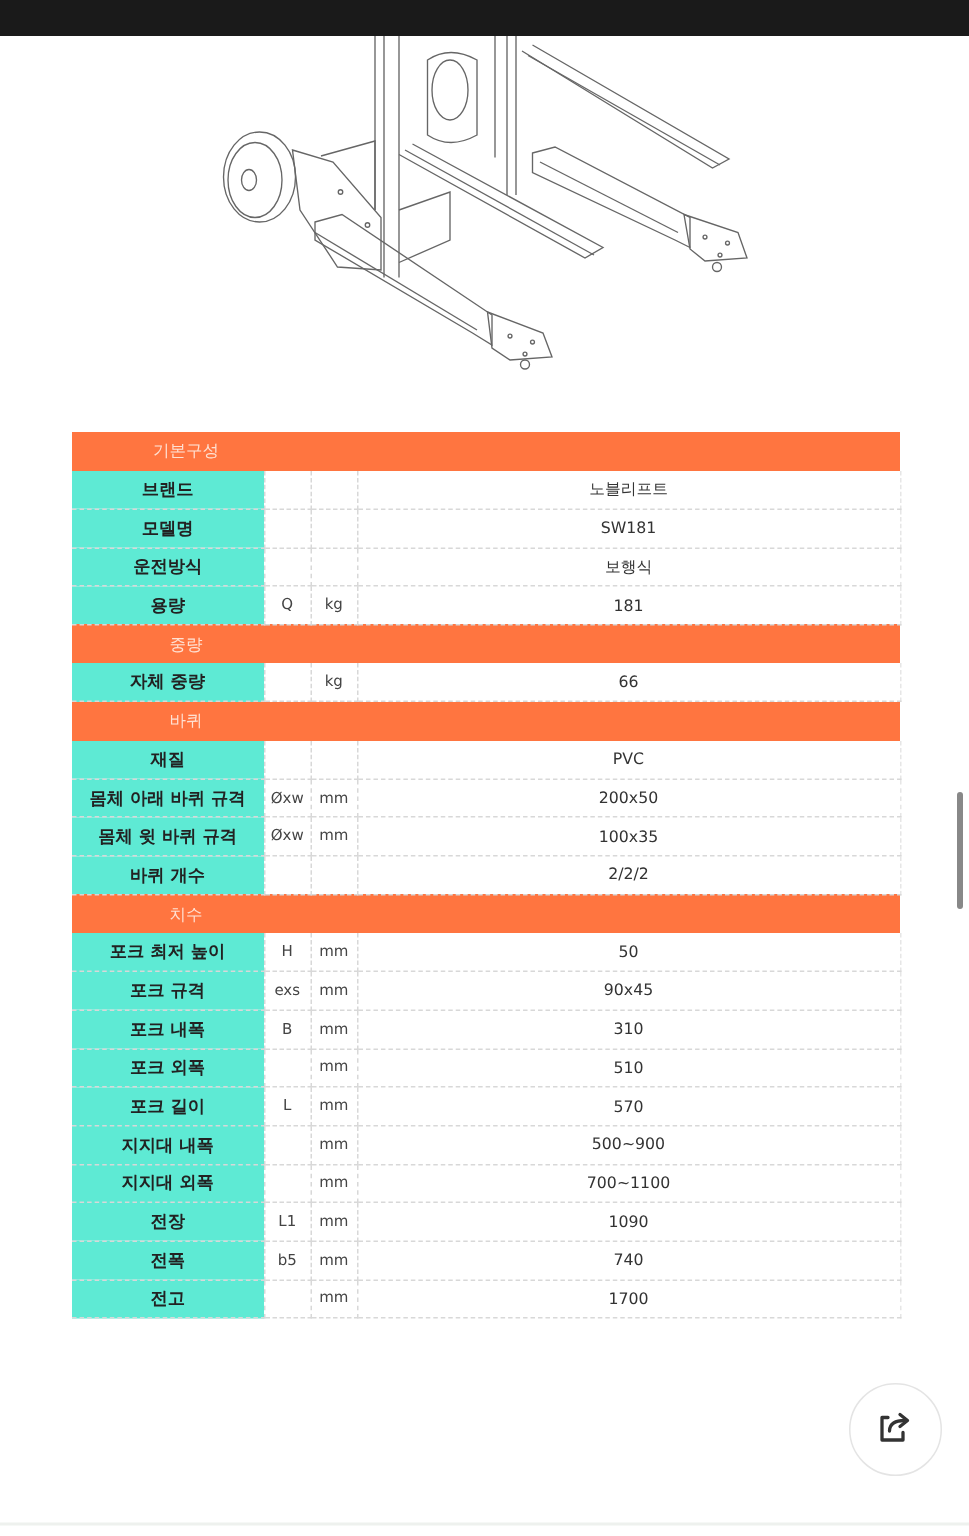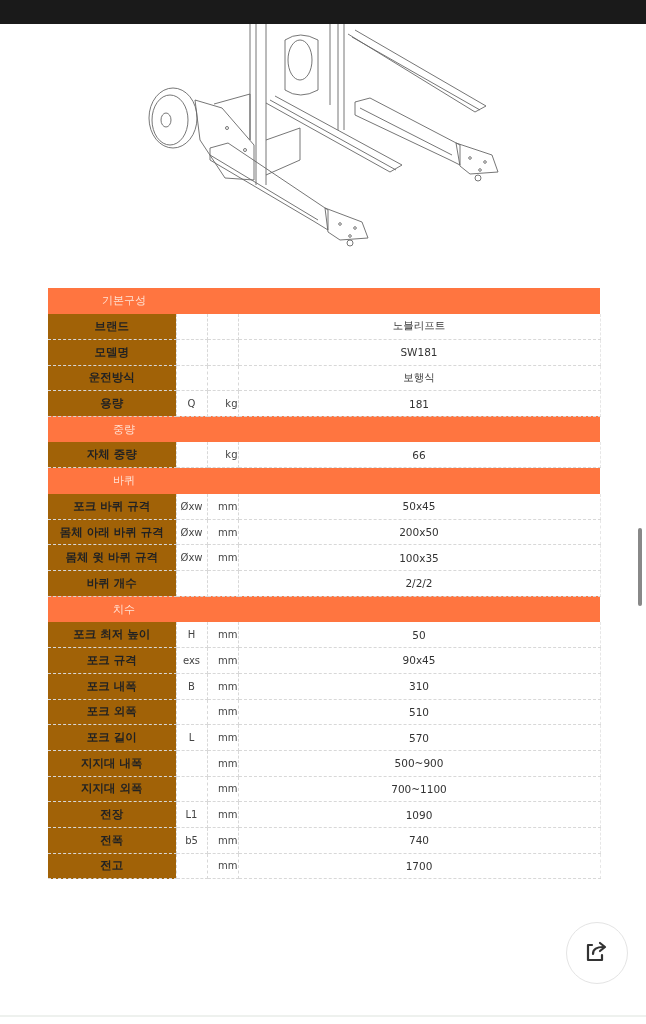--- a/index.html
+++ b/index.html
@@ -4,23 +4,23 @@
 <style>
   * { box-sizing: border-box; margin: 0; padding: 0; }
   html, body { width: 646px; height: 1024px; overflow: hidden; background: #ffffff; }
   body { position: relative; font-family: "DejaVu Sans", "Liberation Sans", sans-serif; color: #333; }
   .status-bar { position: absolute; left: 0; top: 0; width: 646px; height: 24px; background: #1a1a1a; }
   .illustration { position: absolute; left: 0; top: 24px; width: 646px; height: 250px; }
   .spec-table { position: absolute; left: 48px; top: 288px; width: 552px; border-collapse: collapse; table-layout: fixed; }
   .spec-table td { height: 25.7px; font-size: 11px; text-align: center; vertical-align: middle; border-bottom: 1px dashed #d8d8d8; padding: 0; }
   .spec-table tr.section td { background: #ff7540; color: #ffe1d3; border-bottom: none; font-size: 11px; }
   .spec-table tr.section td.sec-label { text-align: center; padding-left: 24px; }
-  .spec-table td.lbl { background: #a16207; font-weight: bold; color: #222; font-size: 11.5px; border-right: 1px dashed #d8d8d8; }
+  .spec-table td.lbl { background: #5eead4; font-weight: bold; color: #222; font-size: 11.5px; border-right: 1px dashed #d8d8d8; }
   .spec-table td.sym { border-right: 1px dashed #d8d8d8; color: #444; font-size: 10px; }
-  .spec-table td.unit { border-right: 1px dashed #d8d8d8; color: #444; font-size: 10px; text-align: right; }
+  .spec-table td.unit { border-right: 1px dashed #d8d8d8; color: #444; font-size: 10px; }
   .spec-table td.val { color: #333; font-size: 10.5px; border-right: 1px dashed #e6e6e6; }
   .scrollbar { position: absolute; left: 638px; top: 528px; width: 4px; height: 78px; background: #888; border-radius: 2px; }
   .share-button { position: absolute; left: 566px; top: 922px; width: 62px; height: 62px; border-radius: 50%; background: #fff; border: 1px solid #e4e4e4; display: flex; align-items: center; justify-content: center; cursor: pointer; }
   .bottom-divider { position: absolute; left: 0; top: 1015px; width: 646px; height: 2px; background: #eef1ee; }
 </style>
 </head>
 <body>
 
 <div class="status-bar"></div>
 
@@ -119,24 +119,24 @@
       <td class="sym"></td>
       <td class="unit">kg</td>
       <td class="val">66</td>
     </tr>
 
     <tr class="section">
       <td class="sec-label">바퀴</td>
       <td colspan="3"></td>
     </tr>
     <tr>
-      <td class="lbl">포크 바퀴 규격</td>
-      <td class="sym">Øxw</td>
-      <td class="unit">mm</td>
-      <td class="val">50x45</td>
+      <td class="lbl">재질</td>
+      <td class="sym"></td>
+      <td class="unit"></td>
+      <td class="val">PVC</td>
     </tr>
     <tr>
       <td class="lbl">몸체 아래 바퀴 규격</td>
       <td class="sym">Øxw</td>
       <td class="unit">mm</td>
       <td class="val">200x50</td>
     </tr>
     <tr>
       <td class="lbl">몸체 윗 바퀴 규격</td>
       <td class="sym">Øxw</td>

